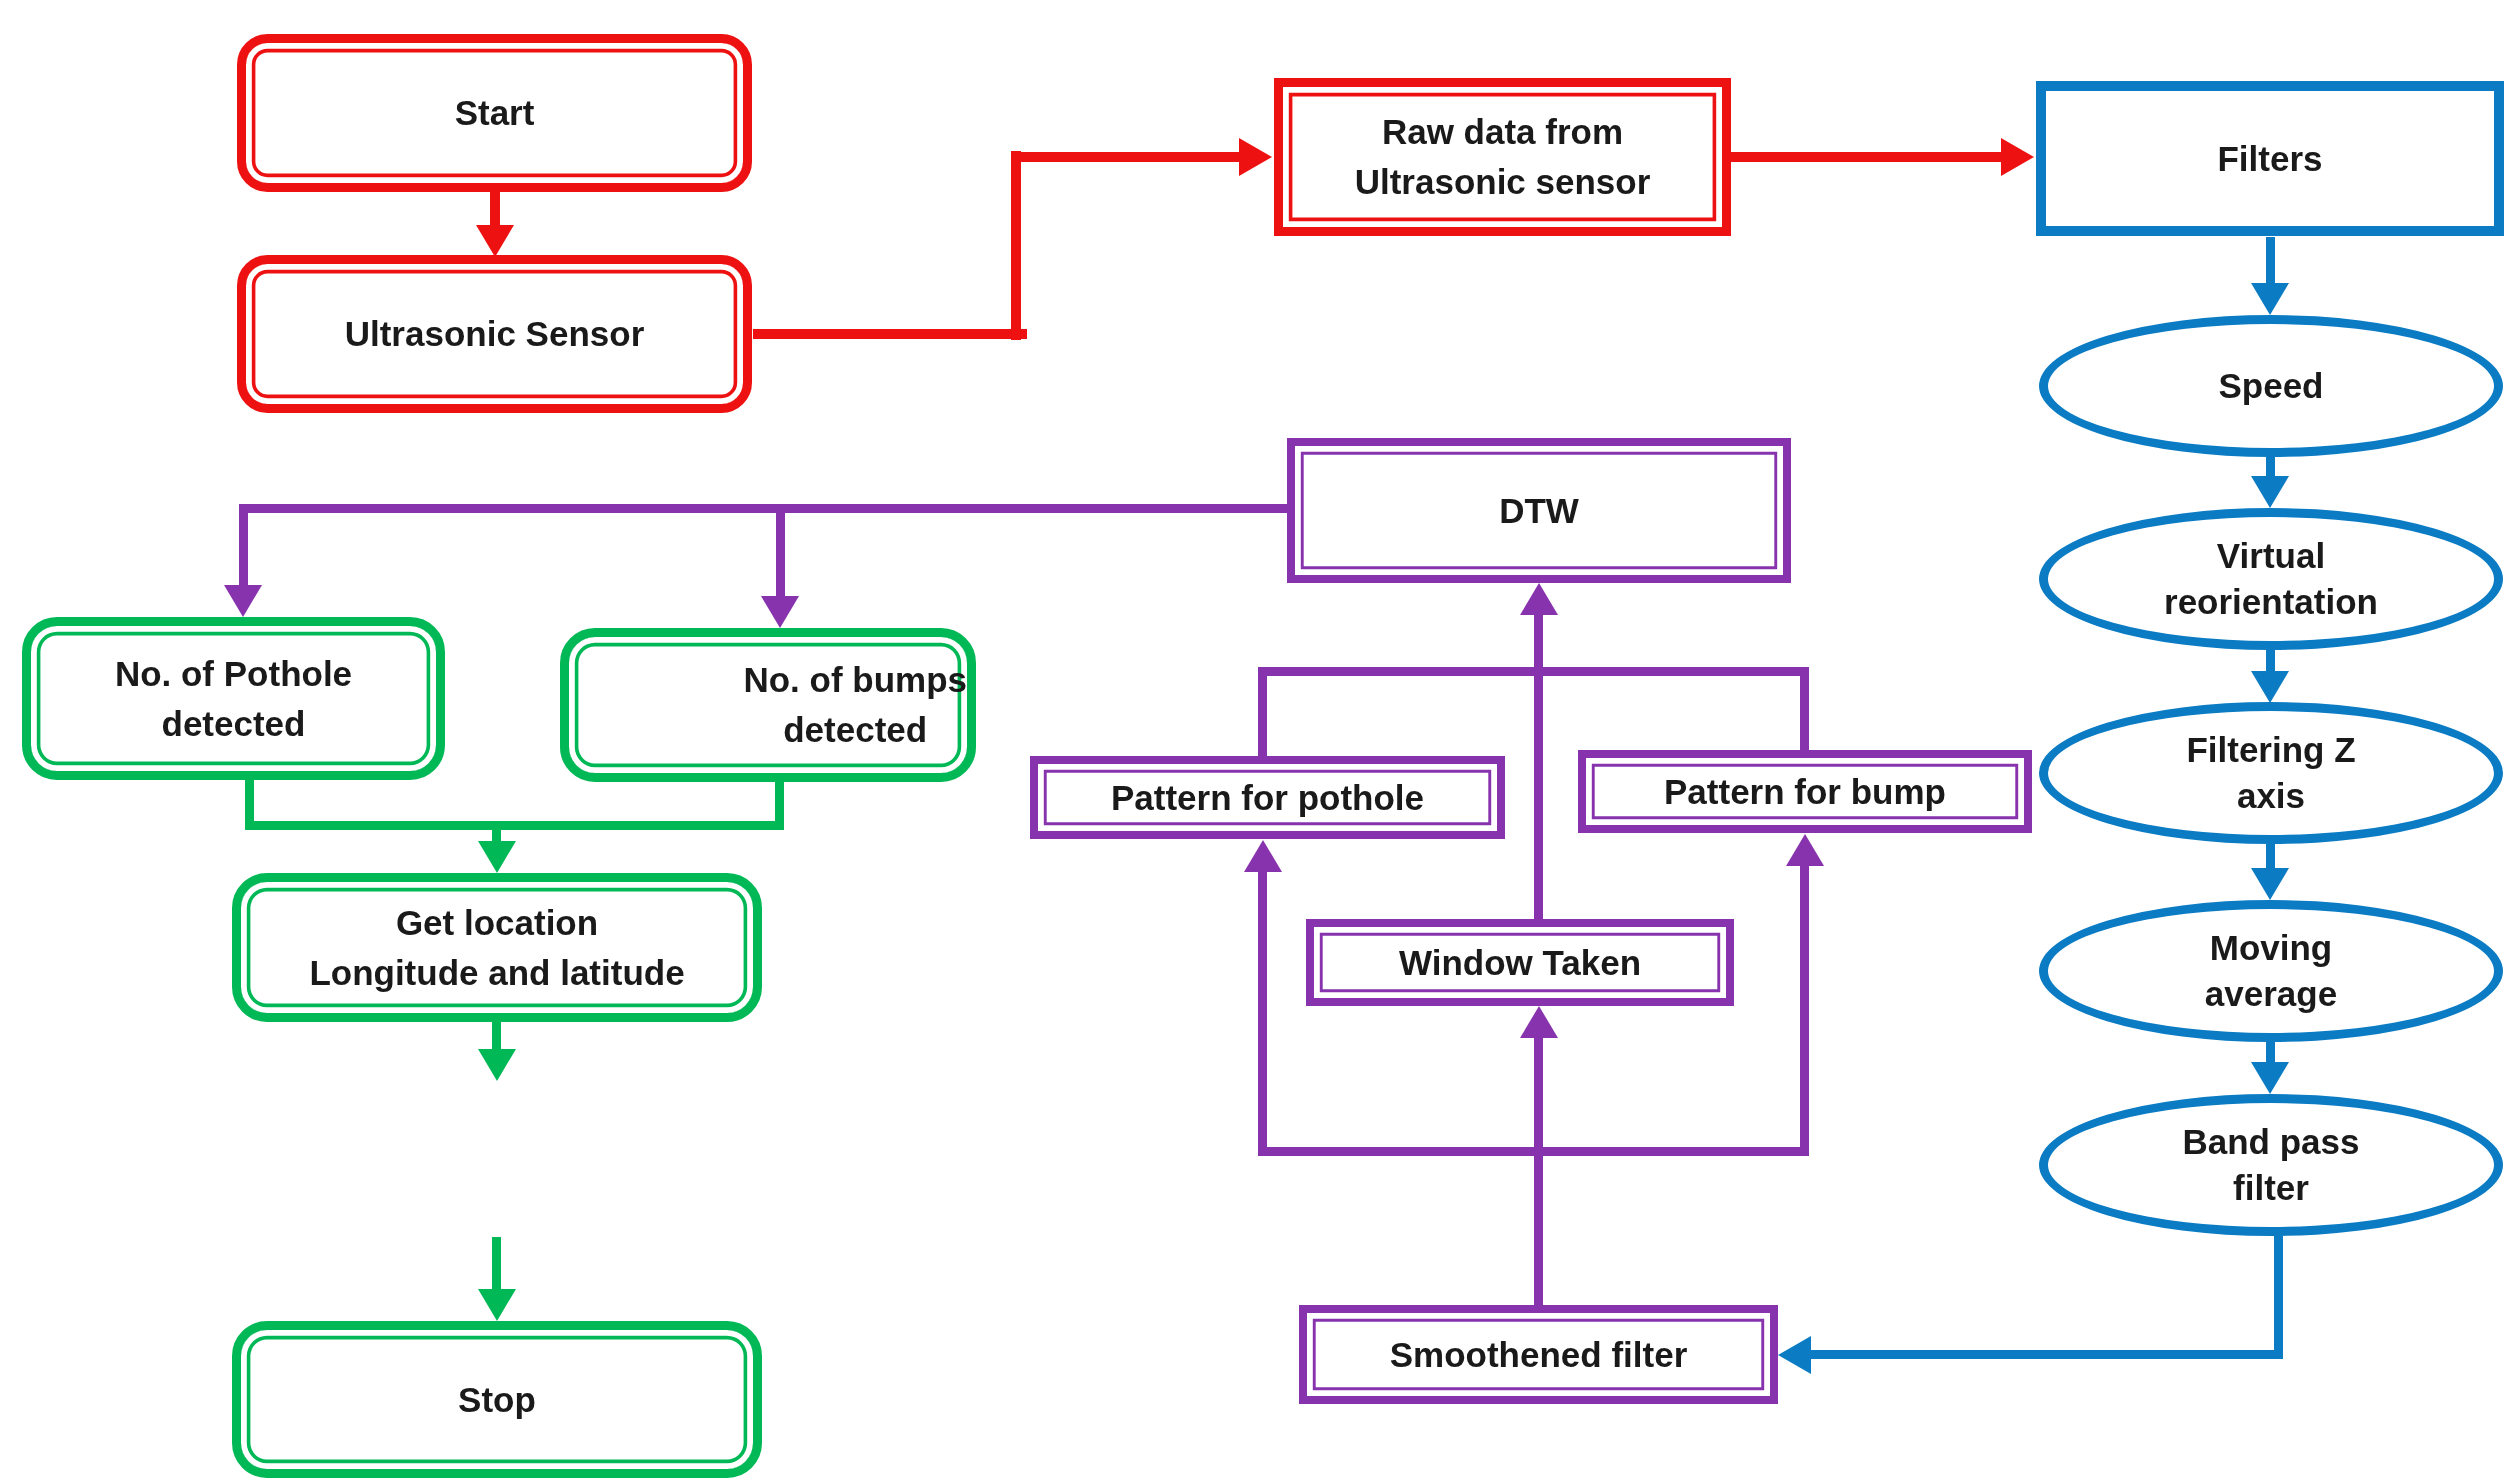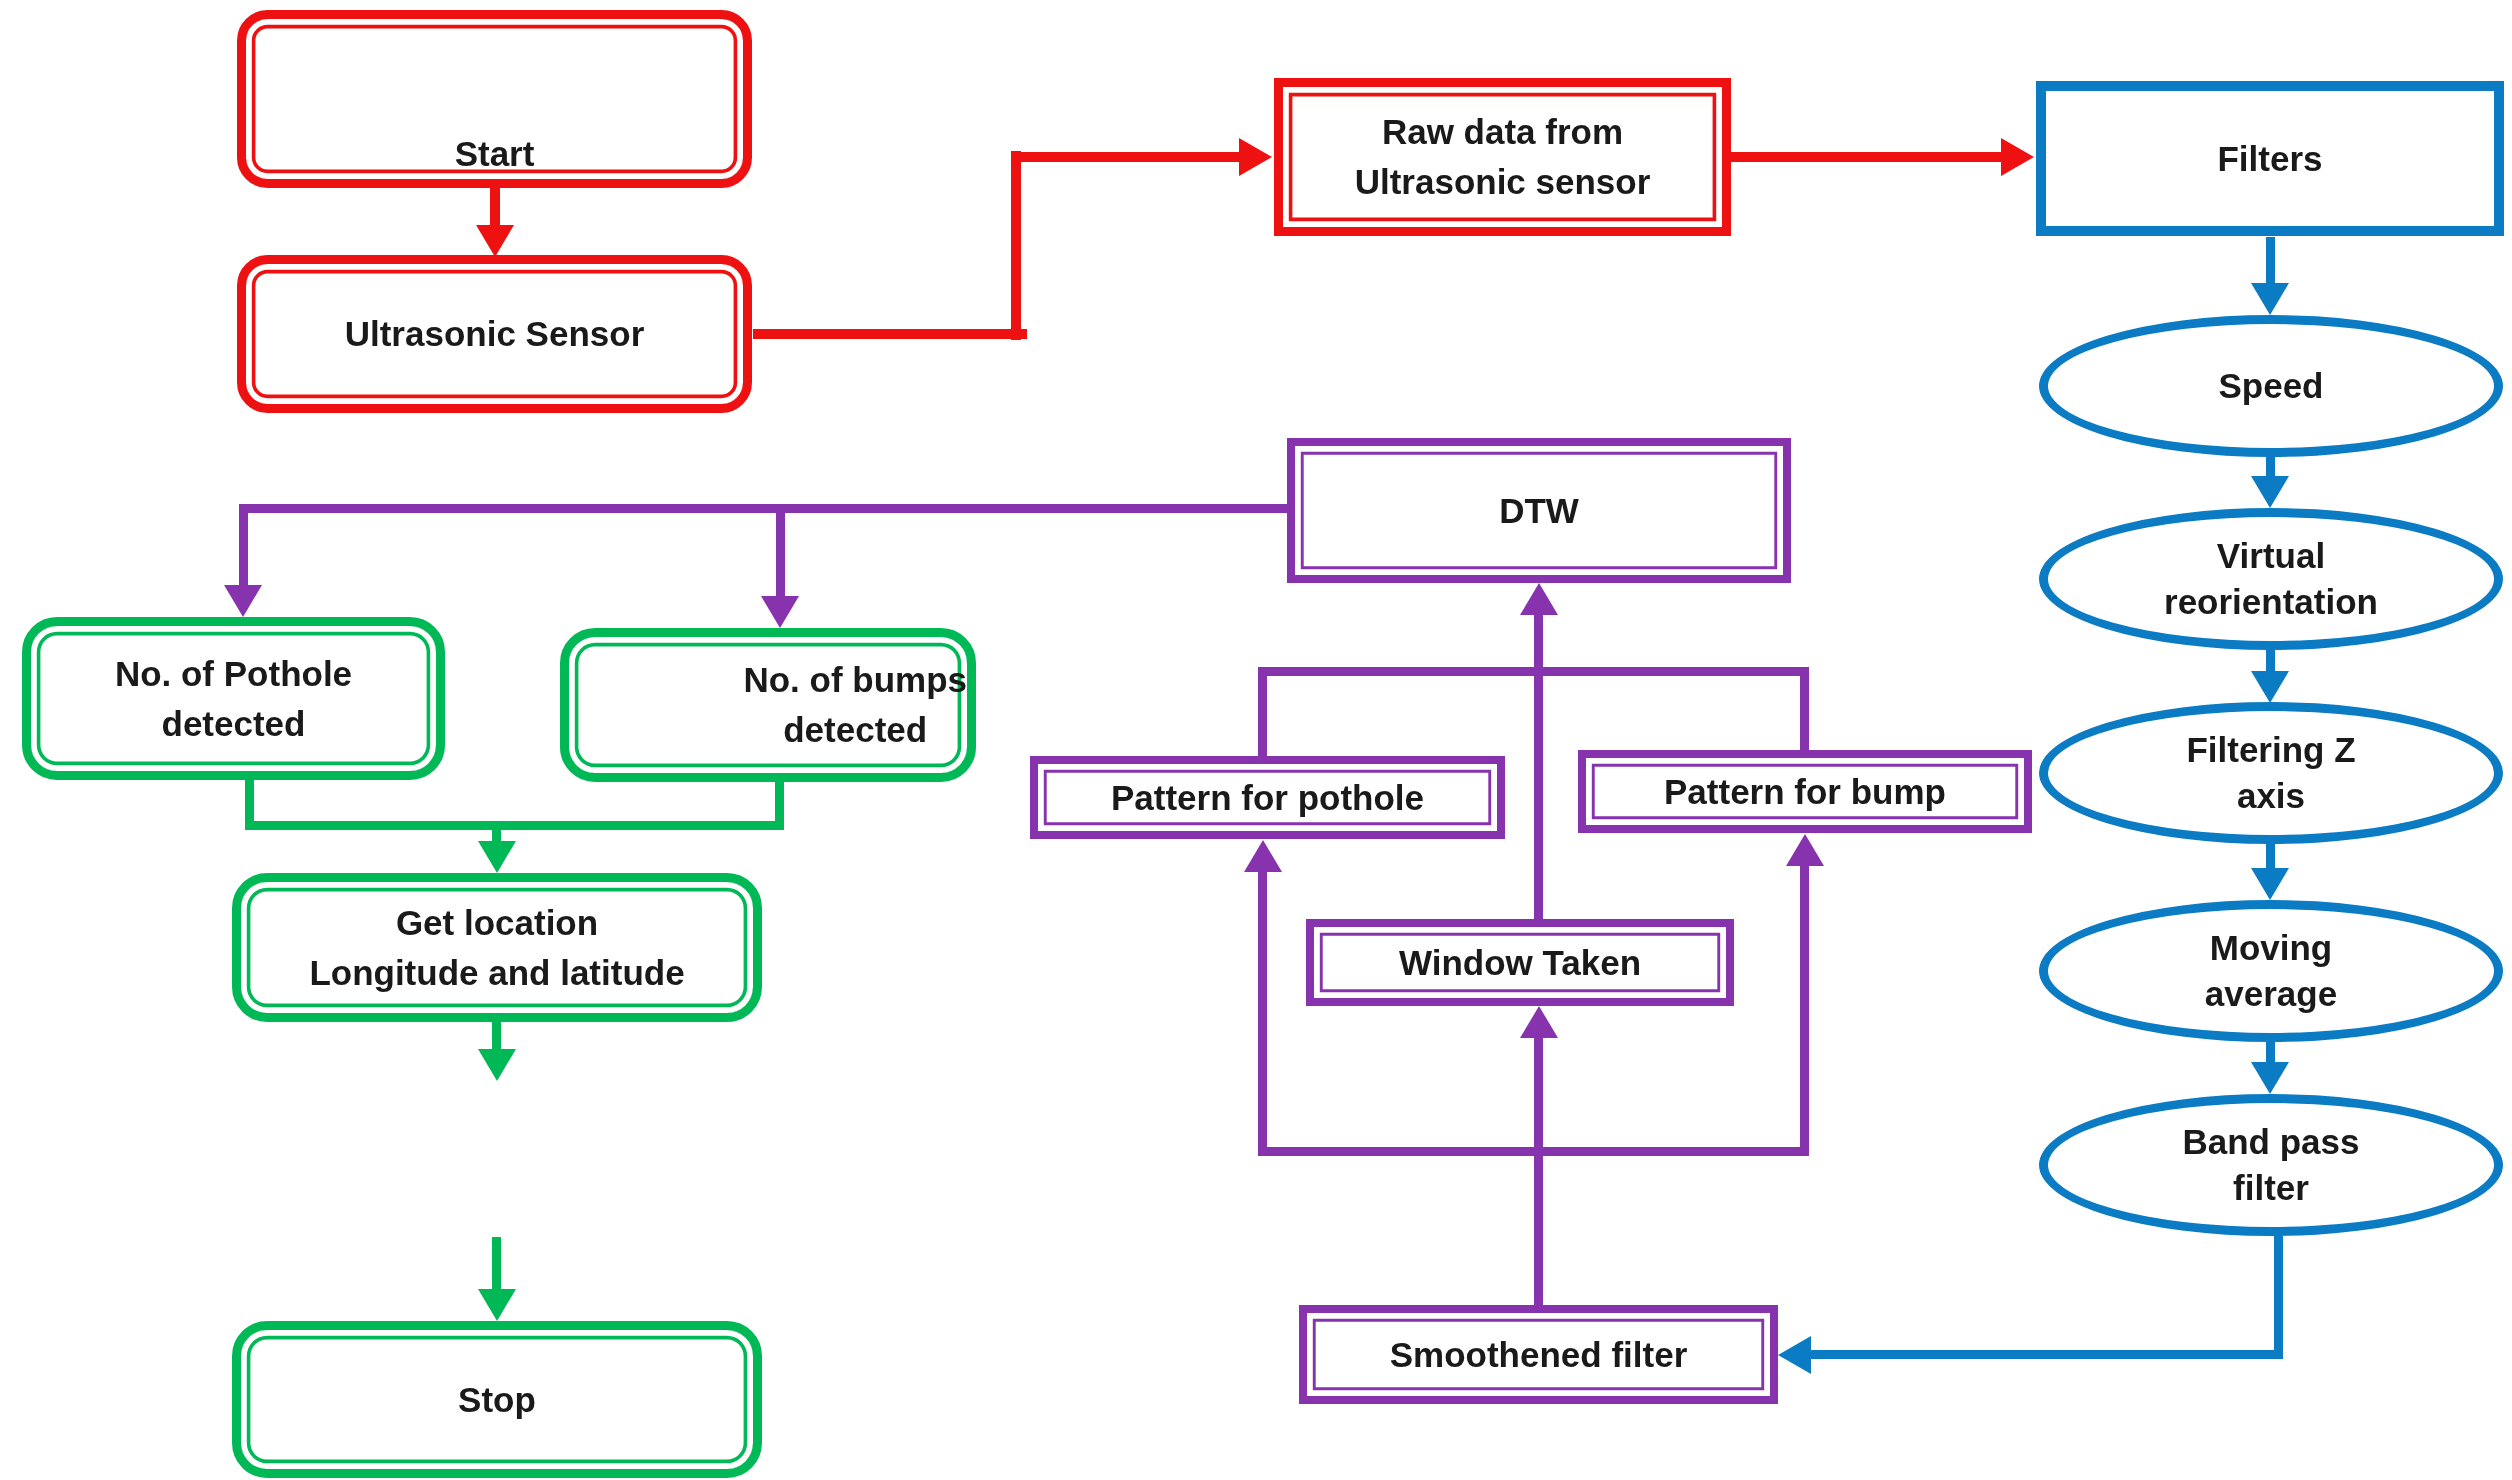--- a/index.html
+++ b/index.html
@@ -97,21 +97,21 @@
   <div class="hl c-green" style="left:245px;top:821px;width:539px;height:9.4px;"></div>
   <div class="vl c-green" style="left:492px;top:830px;width:9.4px;height:15.2px;"></div>
   <div class="ah ah-down c-green" style="left:478px;top:841px;"></div>
 
   <div class="vl c-green" style="left:492px;top:1022px;width:9.4px;height:31px;"></div>
   <div class="ah ah-down c-green" style="left:478px;top:1049px;"></div>
 
   <div class="vl c-green" style="left:492px;top:1237px;width:9.4px;height:57px;"></div>
   <div class="ah ah-down c-green" style="left:478px;top:1289px;"></div>
 
-  <div class="node rbox" style="left:237px;top:10px;width:515px;height:178px;align-items:flex-end;">
+  <div class="node rbox" style="left:237px;top:34px;width:515px;height:158px;">
     <span>Start</span>
   </div>
 
   <div class="node rbox" style="left:237px;top:255px;width:515px;height:158px;">
     <span>Ultrasonic Sensor</span>
   </div>
 
   <div class="node rrect" style="left:1274px;top:78px;width:457px;height:158px;">
     <span>Raw data from
 Ultrasonic sensor</span>

